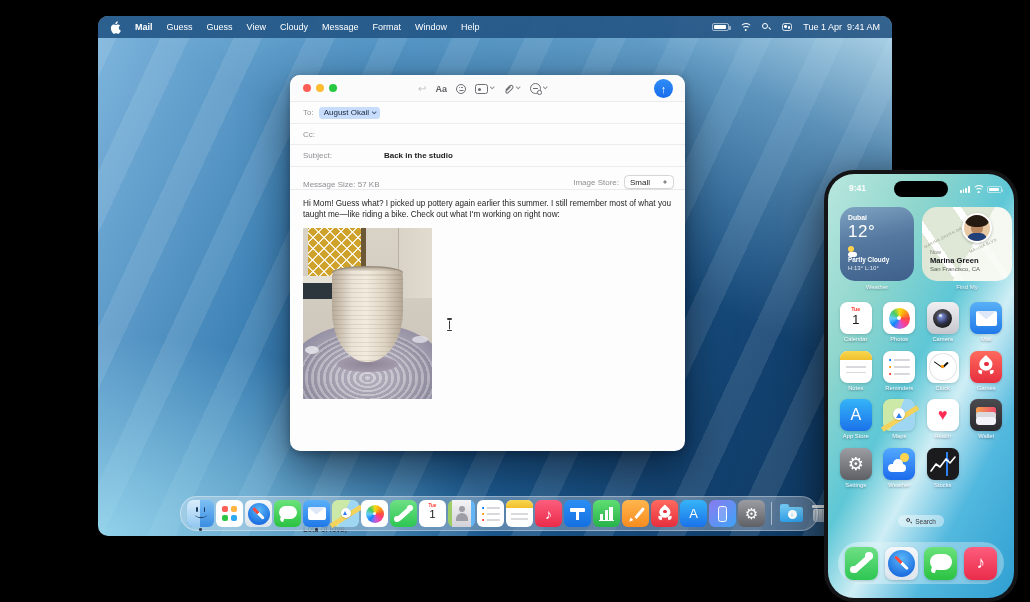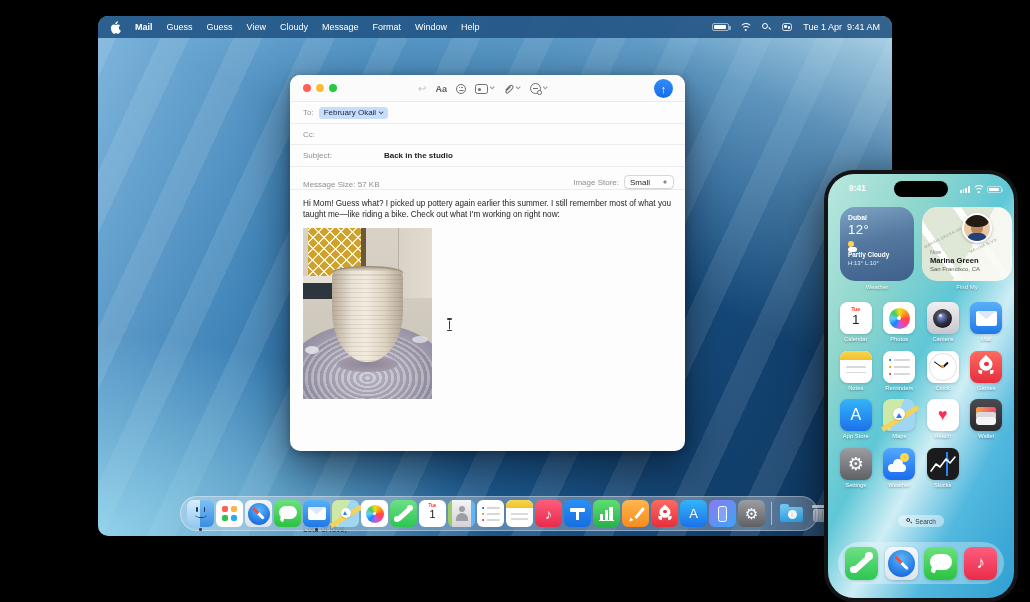--- a/index.html
+++ b/index.html
@@ -256,21 +256,21 @@
   #istat .wifi { width:10px; height:8px; }
   .ibatt { position:relative; width:15px; height:7.5px; border:1px solid rgba(255,255,255,.5); border-radius:2px; }
   .ibatt i { left:1px; top:1px; bottom:1px; width:10px; background:#fff; border-radius:1px; }
   .ibatt b { right:-2.2px; top:2px; width:1.4px; height:3.4px; background:rgba(255,255,255,.5); border-radius:0 1px 1px 0; }
 
   
   #w-weather { left:12px; top:33px; width:74px; height:74px; border-radius:15px; padding:7px 8px;
     background:linear-gradient(168deg,#7fa3c2 0%, #54789f 45%, #3e608c 100%); color:#fff; }
   #w-weather * { position:static; }
   .ww-city { display:block; font-size:6.8px; font-weight:600; }
-  .ww-temp { display:block; font-size:13px; font-weight:300; margin-top:1px; letter-spacing:.5px; }
+  .ww-temp { display:block; font-size:17px; font-weight:300; margin-top:1px; letter-spacing:.5px; }
   .ww-ic { position:relative !important; display:block; width:12px; height:8px; margin-top:4px; }
   .ww-ic i { position:absolute; right:0; top:0; width:6px; height:6px; border-radius:50%; background:#ffd34e; }
   .ww-ic b { position:absolute; left:0; bottom:0; width:9px; height:5px; border-radius:4px; background:#fff; }
   .ww-ic u { position:absolute; left:2.5px; bottom:2px; width:5px; height:5px; border-radius:50%; background:#fff; }
   .ww-cond { display:block; font-size:6.4px; font-weight:600; margin-top:2px; }
   .ww-hilo { display:block; font-size:6px; opacity:.85; margin-top:1.5px; }
   .wlabel { position:absolute; top:110px; text-align:center; font-size:6px; color:rgba(255,255,255,.92); text-shadow:0 .5px 2px rgba(0,30,60,.45); }
   #lbl-weather { left:12px; width:74px; }
   #lbl-findmy { left:94px; width:90px; }
 
@@ -446,21 +446,21 @@
           </span>
       </span>
       <span id="sendbtn">
           <span class="txt">↑</span>
         </span>
     </div>
 
     <div class="wrow" id="row-to">
       <span class="lab">To:</span>
       <span id="to-pill">
-        <span class="txt">February Okail</span>
+        <span class="txt">August Okail</span>
           <span class="chev"></span>
       </span>
     </div>
 
     <div class="wrow" id="row-cc">
       <span class="lab">Cc:</span>
     </div>
 
     <div class="wrow" id="row-subj">
       <span class="lab">Subject:</span>

